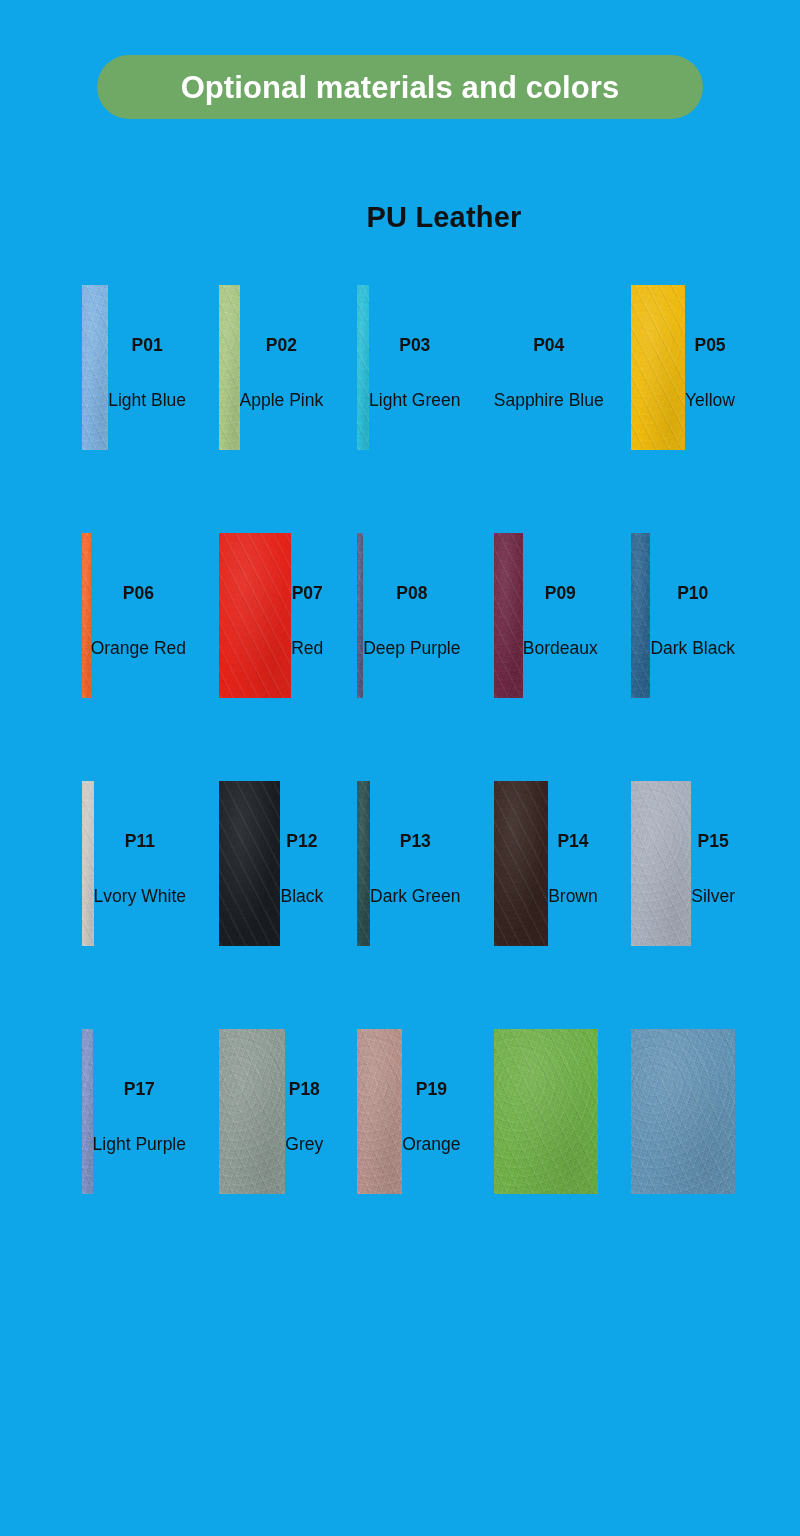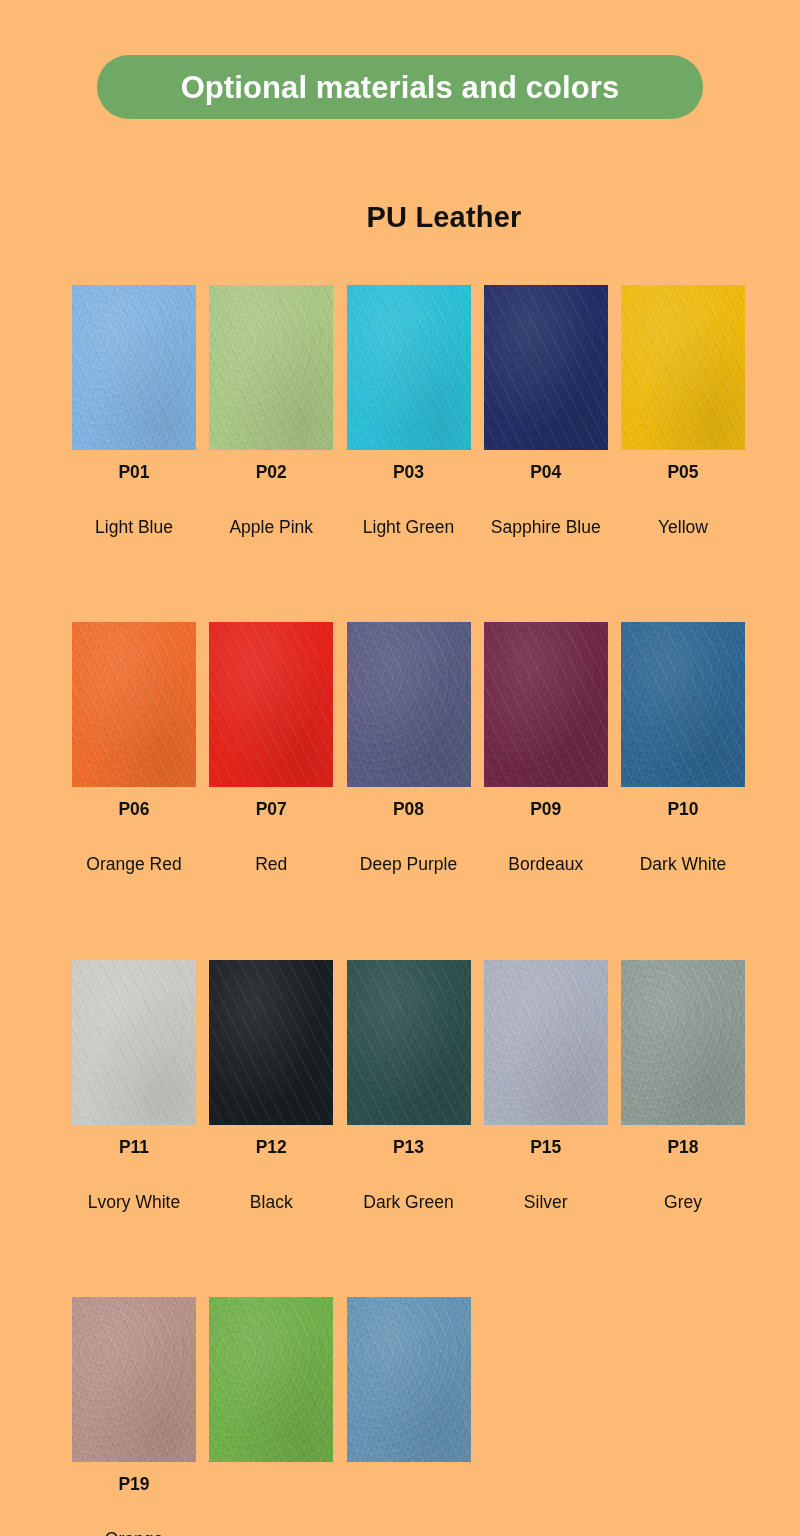--- a/index.html
+++ b/index.html
@@ -10,21 +10,21 @@
     height: 1536px;
     background: #ffffff;
     font-family: "Liberation Sans", sans-serif;
     overflow: hidden;
   }
 
   .page {
     position: relative;
     width: 800px;
     height: 1536px;
-    background: #fdba74;
+    background: #0ea5e9;
   }
 
   
   .banner-wrap {
     position: absolute;
     left: 0; top: 55px;
     width: 800px;
     display: flex;
     justify-content: center;
   }
@@ -70,21 +70,21 @@
     width: 678px;
     display: flex;
     flex-wrap: wrap;
     column-gap: 13.25px;
     row-gap: 83px;
   }
 
   .swatch-cell {
     width: 124px;
     display: flex;
-    flex-direction: column;
+    flex-direction: row;
     align-items: center;
     padding-left: 20px;
   }
 
   .chip {
     position: relative;
     width: 124px;
     height: 165px;
     overflow: hidden;
   }
@@ -212,21 +212,21 @@
         <div class="chip" style="background: rgb(109, 40, 67);"></div>
         <div class="chip-label">
           <span class="chip-code">P09</span>
           <span class="chip-name">Bordeaux</span>
         </div>
       </div>
       <div class="swatch-cell">
         <div class="chip" style="background: rgb(46, 101, 144);"></div>
         <div class="chip-label">
           <span class="chip-code">P10</span>
-          <span class="chip-name">Dark White</span>
+          <span class="chip-name">Dark Black</span>
         </div>
       </div>
       <div class="swatch-cell">
         <div class="chip" style="background: rgb(203, 201, 196);"></div>
         <div class="chip-label">
           <span class="chip-code">P11</span>
           <span class="chip-name">Lvory White</span>
         </div>
       </div>
       <div class="swatch-cell">
@@ -237,27 +237,41 @@
         </div>
       </div>
       <div class="swatch-cell">
         <div class="chip" style="background: rgb(43, 78, 77);"></div>
         <div class="chip-label">
           <span class="chip-code">P13</span>
           <span class="chip-name">Dark Green</span>
         </div>
       </div>
       <div class="swatch-cell">
+        <div class="chip" style="background: rgb(53, 35, 31);"></div>
+        <div class="chip-label">
+          <span class="chip-code">P14</span>
+          <span class="chip-name">Brown</span>
+        </div>
+      </div>
+      <div class="swatch-cell">
         <div class="chip" style="background: rgb(169, 174, 188);"></div>
         <div class="chip-label">
           <span class="chip-code">P15</span>
           <span class="chip-name">Silver</span>
         </div>
       </div>
       <div class="swatch-cell">
+        <div class="chip" style="background: rgb(124, 148, 194);"></div>
+        <div class="chip-label">
+          <span class="chip-code">P17</span>
+          <span class="chip-name">Light Purple</span>
+        </div>
+      </div>
+      <div class="swatch-cell">
         <div class="chip" style="background: rgb(141, 154, 147);"></div>
         <div class="chip-label">
           <span class="chip-code">P18</span>
           <span class="chip-name">Grey</span>
         </div>
       </div>
       <div class="swatch-cell">
         <div class="chip" style="background: rgb(181, 144, 137);"></div>
         <div class="chip-label">
           <span class="chip-code">P19</span>

